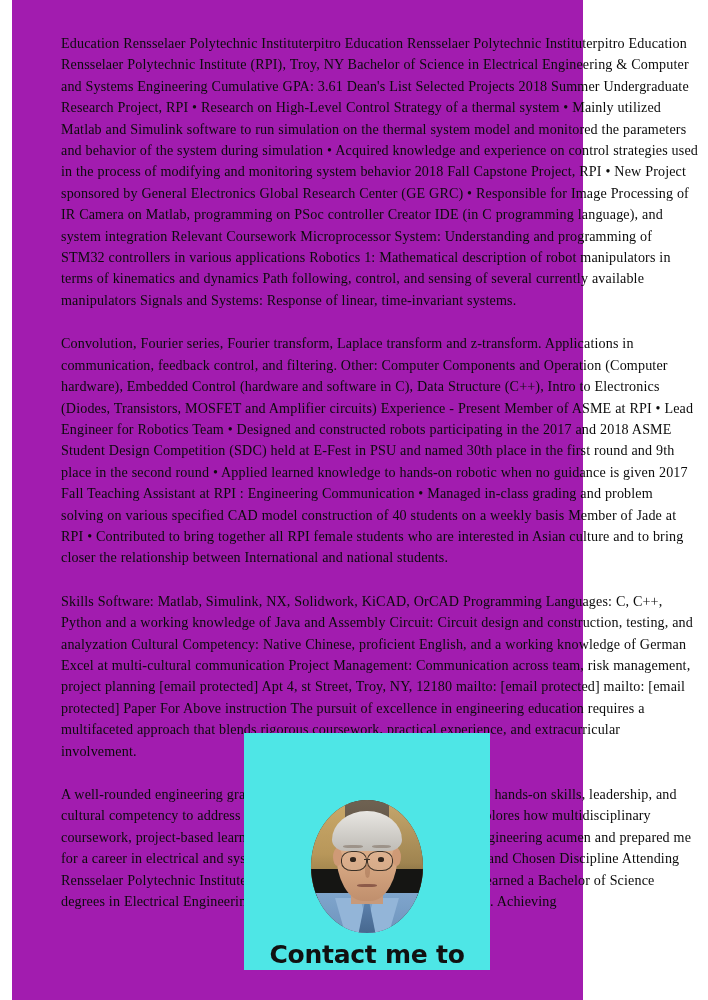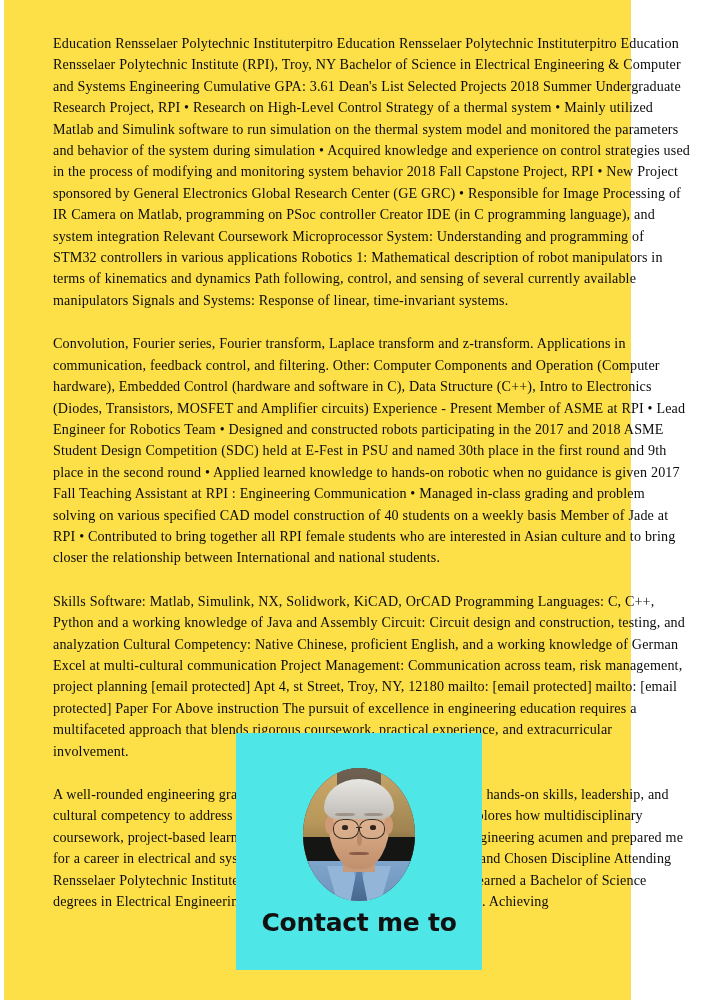--- a/index.html
+++ b/index.html
@@ -10,24 +10,24 @@
   body {
     width: 708px;
     height: 1000px;
     position: relative;
     overflow: hidden;
     font-family: "Liberation Serif", "DejaVu Serif", serif;
   }
 
   #page {
     position: absolute;
-    left: 4px; top: 0;
-    width: 627px;
+    left: 12px; top: 0;
+    width: 571px;
     height: 1000px;
-    background: #fde047;
+    background: #a21caf;
   }
 
   #doc-body {
     position: absolute;
     left: 49px;
     top: 33px;
     width: 638px;
   }
 
   .para {
@@ -47,21 +47,21 @@
     position: absolute;
     left: 232px;
     top: 733px;
     width: 246px;
     height: 237px;
     background: #4EE6E6;
     z-index: 50;
     display: flex;
     flex-direction: column;
     align-items: center;
-    justify-content: center;
+    justify-content: flex-end;
     overflow: hidden;
   }
 
   #overlay-photo {
     margin-top: 3px;
     width: 112px;
     height: 133px;
     border-radius: 50% / 50%;
     overflow: hidden;
     position: relative;

